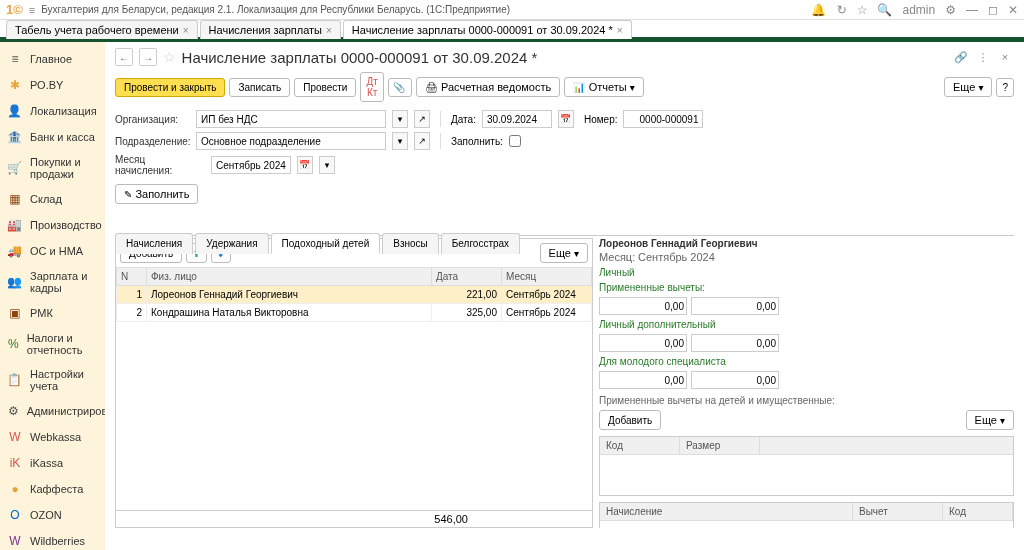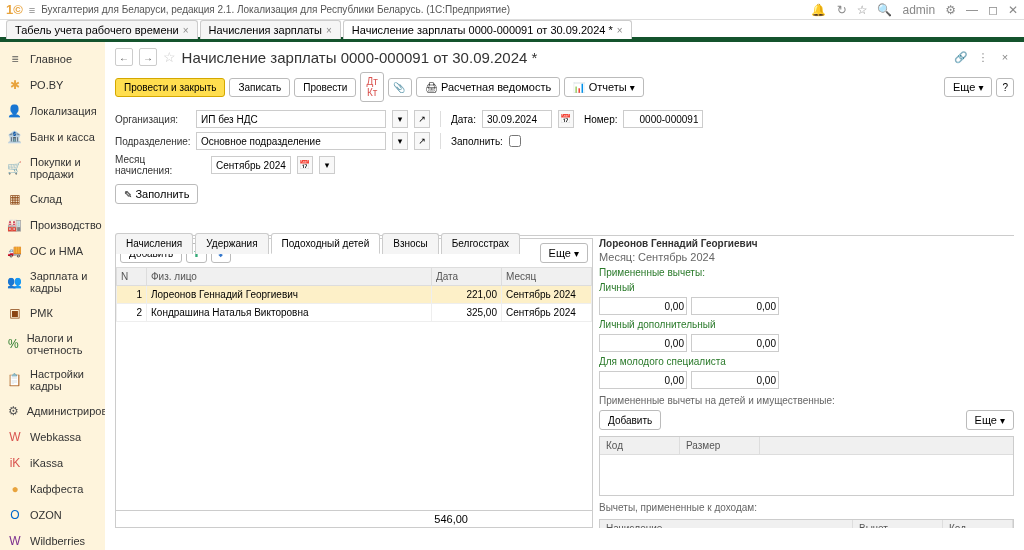--- a/index.html
+++ b/index.html
@@ -140,21 +140,21 @@
       <div class="sb-item">
         <span class="sb-icon" style="color:#8b4513">▣</span>
         <span>РМК</span>
       </div>
       <div class="sb-item">
         <span class="sb-icon" style="color:#2a7a2a">%</span>
         <span>Налоги и отчетность</span>
       </div>
       <div class="sb-item">
         <span class="sb-icon" style="color:#555">📋</span>
-        <span>Настройки кадры</span>
+        <span>Настройки учета</span>
       </div>
       <div class="sb-item">
         <span class="sb-icon" style="color:#555">⚙</span>
         <span>Администрирование</span>
       </div>
       <div class="sb-item">
         <span class="sb-icon" style="color:#d9534f">W</span>
         <span>Webkassa</span>
       </div>
       <div class="sb-item">
@@ -277,22 +277,22 @@
           </table>
         </div>
         <div class="totals">
             <span class="val">546,00</span>
           </div>
       </div>
 
       <div class="right-pane">
         <div class="rp-title">Лореонов Геннадий Георгиевич</div>
         <div class="rp-sub"><span>Месяц:</span> <span>Сентябрь 2024</span></div>
+        <div class="rp-section" style="color:#2a7a2a">Личный</div>
         <div class="rp-section">Примененные вычеты:</div>
-        <div class="rp-section" style="color:#2a7a2a">Личный</div>
         <div class="rp-row">
             <input value="0,00" style="">
             <input value="0,00" style="">
           </div>
         <div class="rp-section">Личный дополнительный</div>
         <div class="rp-row">
             <input value="0,00" style="">
             <input value="0,00" style="">
           </div>
         <div class="rp-section">Для молодого специалиста</div>
@@ -304,21 +304,20 @@
         <div style="display:flex;gap:4px;margin-top:2px">
           <button class="btn">Добавить</button>
           <button class="btn btn-right"><span>Еще</span> ▾</button>
         </div>
         <div class="rp-table">
           <div class="hdr">
               <div style="width:80px">Код</div>
               <div style="width:80px">Размер</div>
             </div>
         </div>
-        <div class="rp-sub" style="margin-top:4px">Вычеты, примененные к доходам:</div>
         <div class="rp-table" style="min-height:40px">
           <div class="hdr">
               <div style="flex:1">Начисление</div>
               <div style="width:90px">Вычет</div>
               <div style="width:70px">Код</div>
             </div>
         </div>
 
       </div>
     </div>

